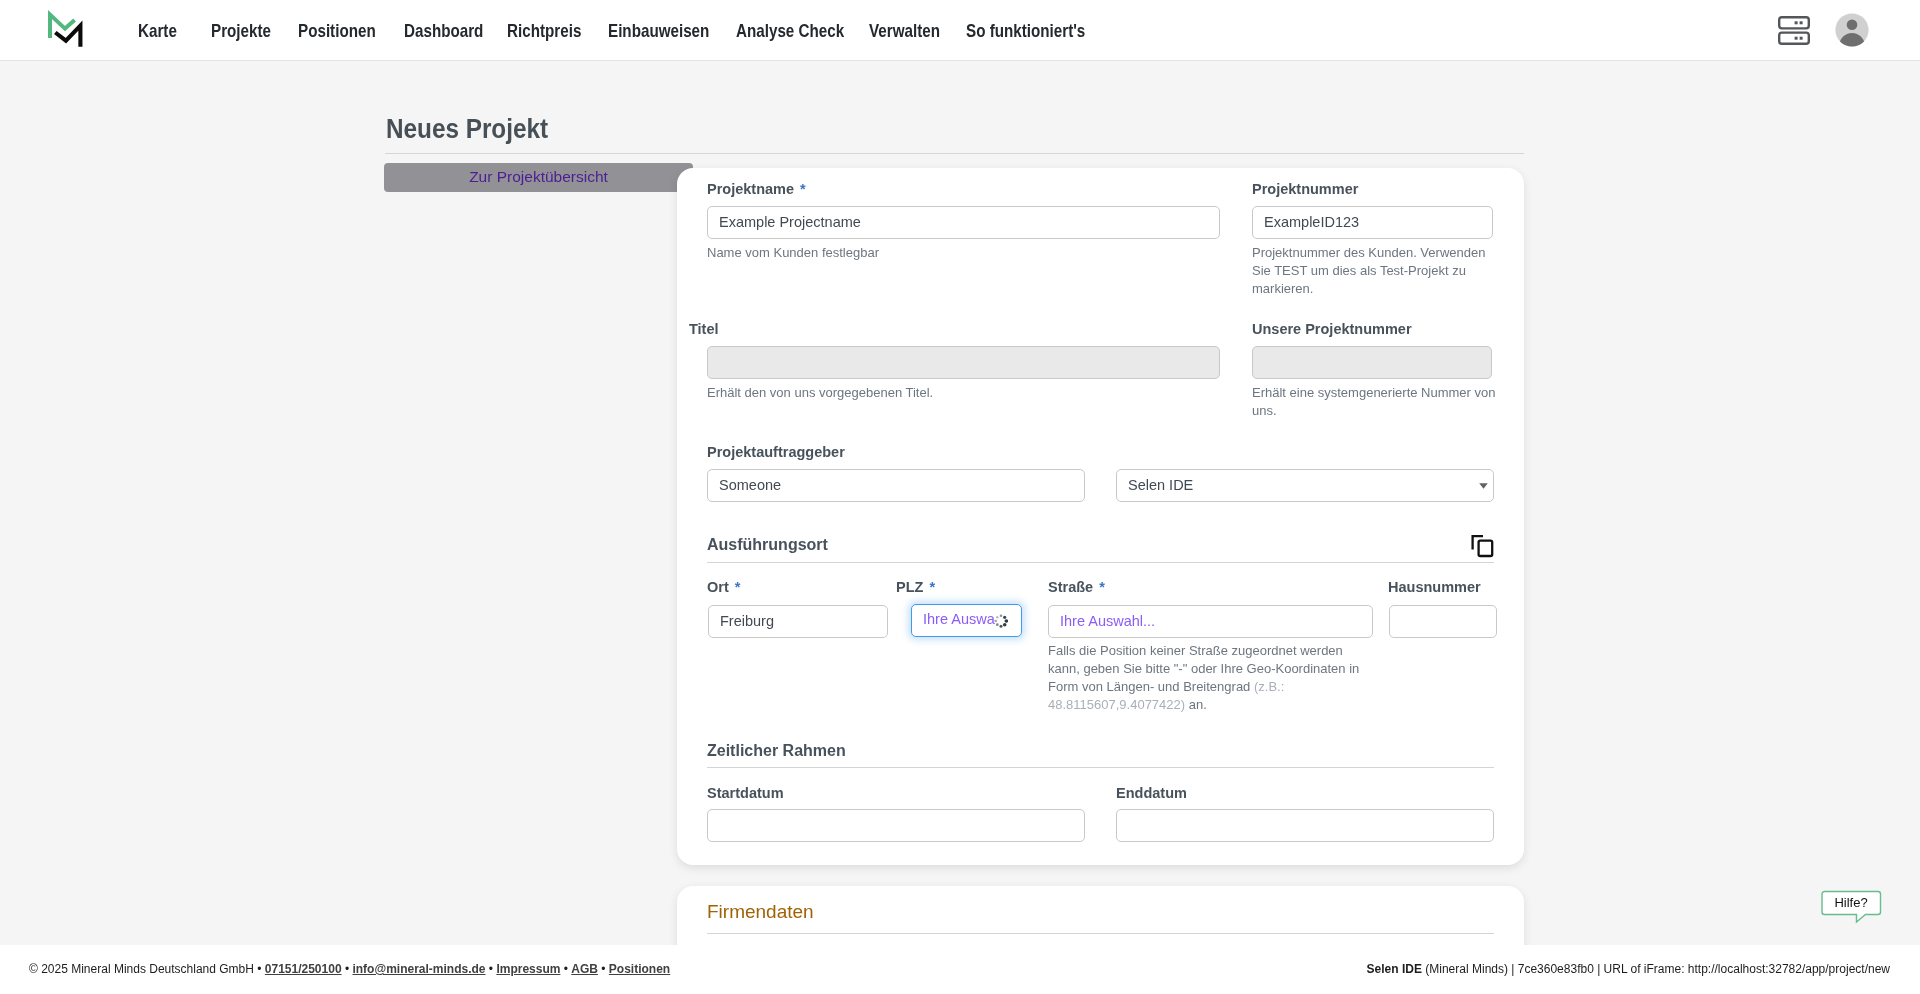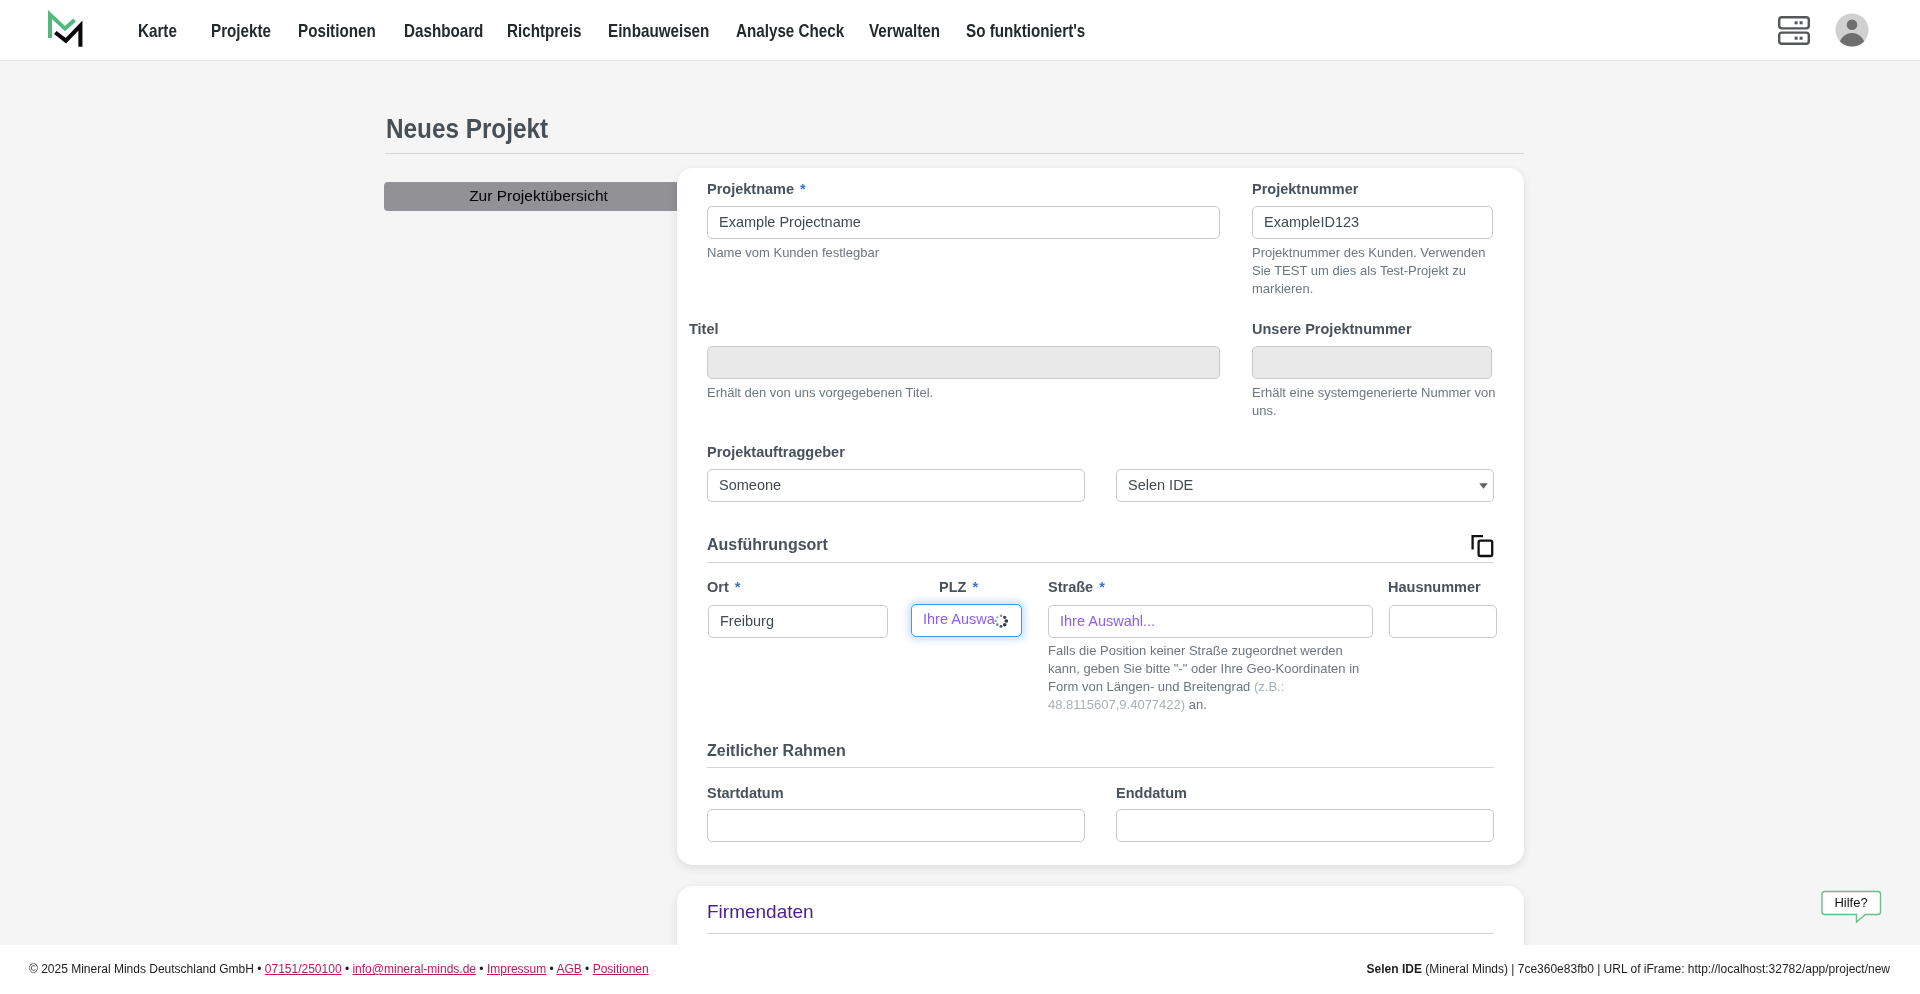--- a/index.html
+++ b/index.html
@@ -8,42 +8,42 @@
   body { font-family:"Liberation Sans", sans-serif; background:#f5f5f5; position:relative; }
   .abs { position:absolute; }
 
   
   #header { position:absolute; left:0; top:0; width:1920px; height:61px; background:#fff; border-bottom:1px solid #e4e4e4; z-index:5;padding-left:35px; }
   .nav { position:absolute; top:0; height:61px; line-height:61px; font-size:19px; font-weight:700; color:#24292d; white-space:nowrap; transform:scaleX(0.8); transform-origin:0 50%; }
 
   
   #h1 { position:absolute; left:386px; top:114px; font-size:27px; font-weight:700; color:#474f57; transform:scaleX(0.9); transform-origin:0 0; }
   #hr1 { position:absolute; left:385px; top:153px; width:1139px; height:1px; background:#d6d6d6; }
-  #btn { position:absolute; left:384px; top:182px; width:309px; height:29px; background:#929296; border-radius:4px; color:#000000; font-size:15.5px; text-align:center; line-height:27.5px; }
+  #btn { position:absolute; left:384px; top:163px; width:309px; height:29px; background:#929296; border-radius:4px; color:#4c1d95; font-size:15.5px; text-align:center; line-height:27.5px; }
 
   
   .card { position:absolute; left:677px; width:847px; background:#fff; border-radius:16px; box-shadow:0 3px 10px rgba(0,0,0,0.10); }
   #card1 { top:168px; height:697px; }
   #card2 { top:886px; height:75px; }
 
   .label { position:absolute; font-size:14.5px; font-weight:700; color:#48525c; white-space:nowrap; }
   .req { color:#3b74c9; margin-left:2px; }
   .sect { position:absolute; font-size:16px; font-weight:700; color:#48525c; white-space:nowrap; }
   .divider { position:absolute; height:1px; background:#d4d4d4; width:787px; left:707px; }
 
   .input { position:absolute; height:33px; background:#fff; border:1px solid #c9c9c9; border-radius:5px; font-size:14.5px; color:#414a53; line-height:31px; padding-left:11px; white-space:nowrap; overflow:hidden; }
   .input.dis { background:#e9e9e9; }
   .ph { color:#8b5cf6; }
   .hint { position:absolute; font-size:13px; color:#6d7680; line-height:18px; white-space:nowrap; }
   .hint .lt { color:#a9b0b8; }
 
   
   #footer { position:absolute; left:0; top:945px; width:1920px; height:49px; background:#fff; z-index:6; }
   .ftext { position:absolute; top:0; height:49px; line-height:49px; font-size:12px; color:#1d1d1d; white-space:nowrap; }
-  .glink { color:#be185d; text-decoration:underline; }
+  .glink { color:#404040; text-decoration:underline;font-weight:bold; }
 
   
   #hilfe { position:absolute; left:1820px; top:890px; z-index:7; }
 </style>
 </head>
 <body>
 
 <div id="header">
   <svg class="abs" style="left:46px; top:10px;" width="40" height="42" viewBox="0 0 40 42">
     <polyline points="4,28.0 4,4.6 19,18.6 28.6,10.1" fill="none" stroke="#53b87f" stroke-width="4"></polyline>
@@ -112,21 +112,21 @@
 
 <div class="sect" style="left:707px; top:536px;">Ausführungsort</div>
 <svg class="abs" style="left:1471px; top:534px;" width="23" height="24" viewBox="0 0 23 24">
   <polyline points="1.6,15.6 1.6,2.2 12,2.2" fill="none" stroke="#111" stroke-width="2.3"></polyline>
   <rect x="7.6" y="6.6" width="13.6" height="15.4" rx="1.6" fill="#fff" stroke="#111" stroke-width="2.3"></rect>
 </svg>
 <div class="divider" style="top:562px;"></div>
 
 <div class="label" style="left:707px; top:579px;">Ort <span class="req">*</span></div>
 <div class="input" style="left:708px; top:605px; width:180px;">Freiburg</div>
-<div class="label" style="left:939px; top:579px;">PLZ <span class="req">*</span></div>
+<div class="label" style="left:896px; top:579px;">PLZ <span class="req">*</span></div>
 <div class="input" id="plz" style="left:911px; top:604px; width:111px; border:1.5px solid #3f9be8; box-shadow:0 0 7px 3px rgba(100,170,235,0.35); line-height:29px;"><span class="ph">Ihre Auswa</span></div>
 <svg class="abs" style="left:994px; top:614px;" width="14" height="14" viewBox="0 0 14 14">
   <g fill="#2e3b48">
     <circle cx="7" cy="1.7" r="1.3" opacity="0.55"></circle>
     <circle cx="10.7" cy="3.3" r="1.6" opacity="0.95"></circle>
     <circle cx="12.3" cy="7" r="1.8" opacity="1"></circle>
     <circle cx="10.7" cy="10.7" r="1.8" opacity="1"></circle>
     <circle cx="7" cy="12.3" r="1.5" opacity="0.85"></circle>
     <circle cx="3.3" cy="10.7" r="1.4" opacity="0.6"></circle>
     <circle cx="1.7" cy="7" r="1.3" opacity="0.45"></circle>
@@ -139,21 +139,21 @@
 <div class="input" style="left:1389px; top:605px; width:108px;"></div>
 <div class="hint" style="left:1048px; top:642px;">Falls die Position keiner Straße zugeordnet werden<br>kann, geben Sie bitte "-" oder Ihre Geo-Koordinaten in<br>Form von Längen- und Breitengrad <span class="lt">(z.B.:</span><br><span class="lt">48.8115607,9.4077422)</span> an.</div>
 
 <div class="sect" style="left:707px; top:742px;">Zeitlicher Rahmen</div>
 <div class="divider" style="top:767px;"></div>
 <div class="label" style="left:707px; top:785px;">Startdatum</div>
 <div class="input" style="left:707px; top:809px; width:378px;"></div>
 <div class="label" style="left:1116px; top:785px;">Enddatum</div>
 <div class="input" style="left:1116px; top:809px; width:378px;"></div>
 
-<div class="abs" style="left:707px; top:901px; font-size:19px; color:#4c1d95; z-index:2;">Firmendaten</div>
+<div class="abs" style="left:707px; top:901px; font-size:19px; color:#a16207; z-index:2;">Firmendaten</div>
 <div class="divider" style="top:933px; z-index:2;"></div>
 
 <div id="footer">
   <div class="ftext" style="left:29px;">© 2025 Mineral Minds Deutschland GmbH • <span class="glink">07151/250100</span> • <span class="glink">info@mineral-minds.de</span> • <span class="glink">Impressum</span> • <span class="glink">AGB</span> • <span class="glink">Positionen</span></div>
   <div class="ftext" style="right:30px;"><b>Selen IDE</b> (Mineral Minds) | 7ce360e83fb0 | URL of iFrame: http://localhost:32782/app/project/new</div>
 </div>
 
 <svg id="hilfe" width="62" height="34" viewBox="0 0 62 34">
   <path d="M4,1.5 h54 a2.5,2.5 0 0 1 2.5,2.5 v18 a2.5,2.5 0 0 1 -2.5,2.5 h-12.5 l-9,7.5 v-7.5 h-32 a2.5,2.5 0 0 1 -2.5,-2.5 v-18 a2.5,2.5 0 0 1 2.5,-2.5 z" fill="#fff" stroke="#67bd8b" stroke-width="1.4"></path>
   <text x="31" y="17" font-size="13" fill="#111" text-anchor="middle" font-family="Liberation Sans, sans-serif">Hilfe?</text>

